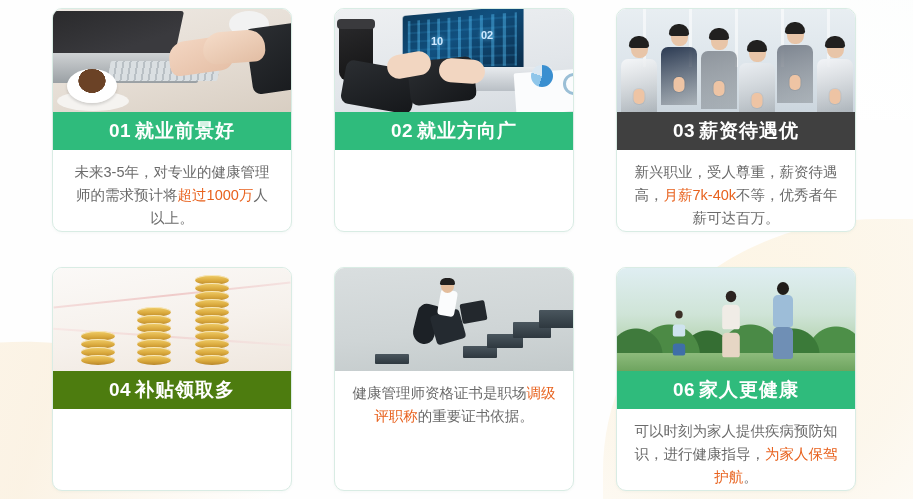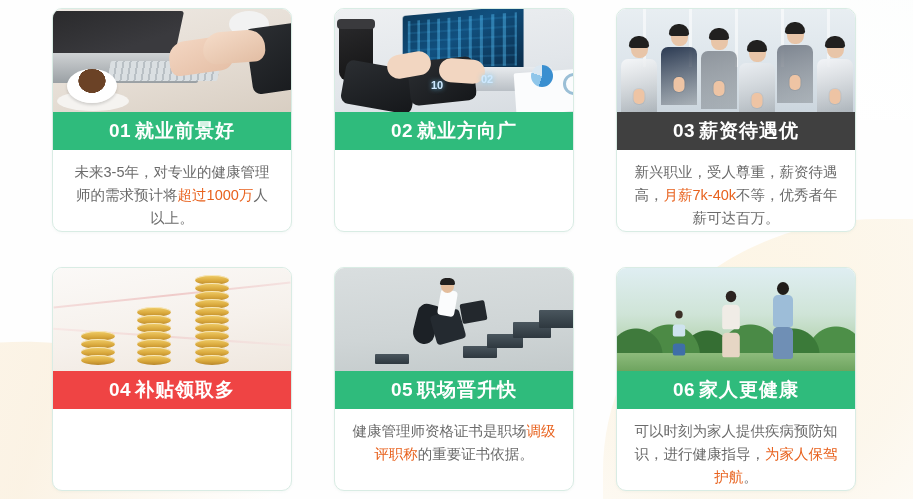--- a/index.html
+++ b/index.html
@@ -144,21 +144,20 @@
   }
   .photo-screen .scr::after {
     content:""; position:absolute; inset:6px;
     background:
       repeating-linear-gradient(90deg, rgba(90,200,255,.40) 0 3px, transparent 3px 11px),
       repeating-linear-gradient(0deg, rgba(60,170,230,.16) 0 2px, transparent 2px 9px);
   }
   .photo-screen .scr-num1, .photo-screen .scr-num2 {
     position:absolute; color:#cfe9ff; font-size:11px; font-weight:bold; z-index:3;
     text-shadow:0 0 5px rgba(120,210,255,.9);
-    margin-top:44px;
   }
   .photo-screen .scr-num1 { left:96px; top:26px; }
   .photo-screen .scr-num2 { left:146px; top:20px; }
   .photo-screen .lap-base {
     position:absolute; left:24px; top:58px; width:190px; height:24px;
     background: linear-gradient(180deg,#e8ebee,#b9bfc5); transform: skewX(-16deg); border-radius:2px;
   }
   .photo-screen .tumbler {
     position:absolute; left:4px; top:14px; width:34px; height:58px;
     background: linear-gradient(160deg,#2a2a2c,#131314); border-radius:5px 5px 9px 9px;
@@ -476,43 +475,39 @@
           <div class="coin"></div>
           <div class="coin"></div>
           <div class="coin"></div>
           <div class="coin"></div>
           <div class="coin"></div>
           <div class="coin"></div>
           <div class="coin"></div>
           <div class="coin"></div>
         </div>
       </div>
-      <div class="card-banner" style="background:#ef4444">
+      <div class="card-banner" style="background:#4d7c0f">
         <span class="banner-num">04</span>
         <span class="banner-title">补贴领取多</span>
       </div>
     </div>
     <div class="card">
       <div class="card-photo photo-steps">
         <div class="step" style="left:128px;top:78px;width:34px;height:12px"></div>
         <div class="step" style="left:152px;top:66px;width:36px;height:14px"></div>
         <div class="step" style="left:178px;top:54px;width:38px;height:16px"></div>
         <div class="step" style="left:204px;top:42px;width:40px;height:18px"></div>
         <div class="step" style="left:40px;top:86px;width:34px;height:10px"></div>
         <div class="coat"></div>
         <div class="legs"></div>
         <div class="torso2"></div>
         <div class="head2"></div>
         <div class="hair2"></div>
         <div class="case"></div>
       </div>
-      <div class="card-banner" style="background:#2fbb7c">
-        <span class="banner-num">05</span>
-        <span class="banner-title">职场晋升快</span>
-      </div>
       <div class="card-body">
         <div class="card-text"><span class="">健康管理师资格证书是职场</span><span class="hl">调级评职称</span><span class="">的重要证书依据。</span></div>
       </div>
     </div>
     <div class="card">
       <div class="card-photo photo-family">
         <div class="treeline"></div>
         <div class="grass"></div>
         <div class="fperson" style="left:52px">
           <div class="fhead" style="background:#3c2f27;transform:scale(0.62)"></div>

